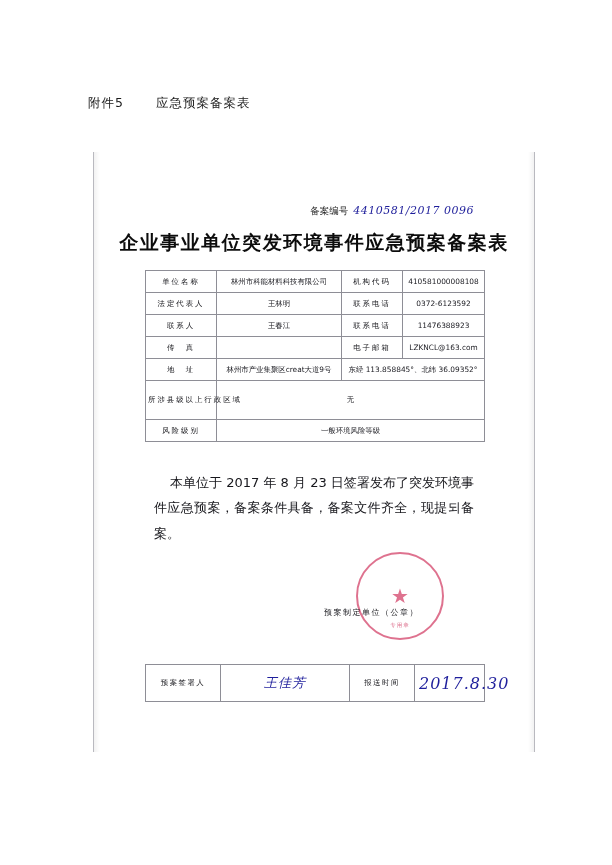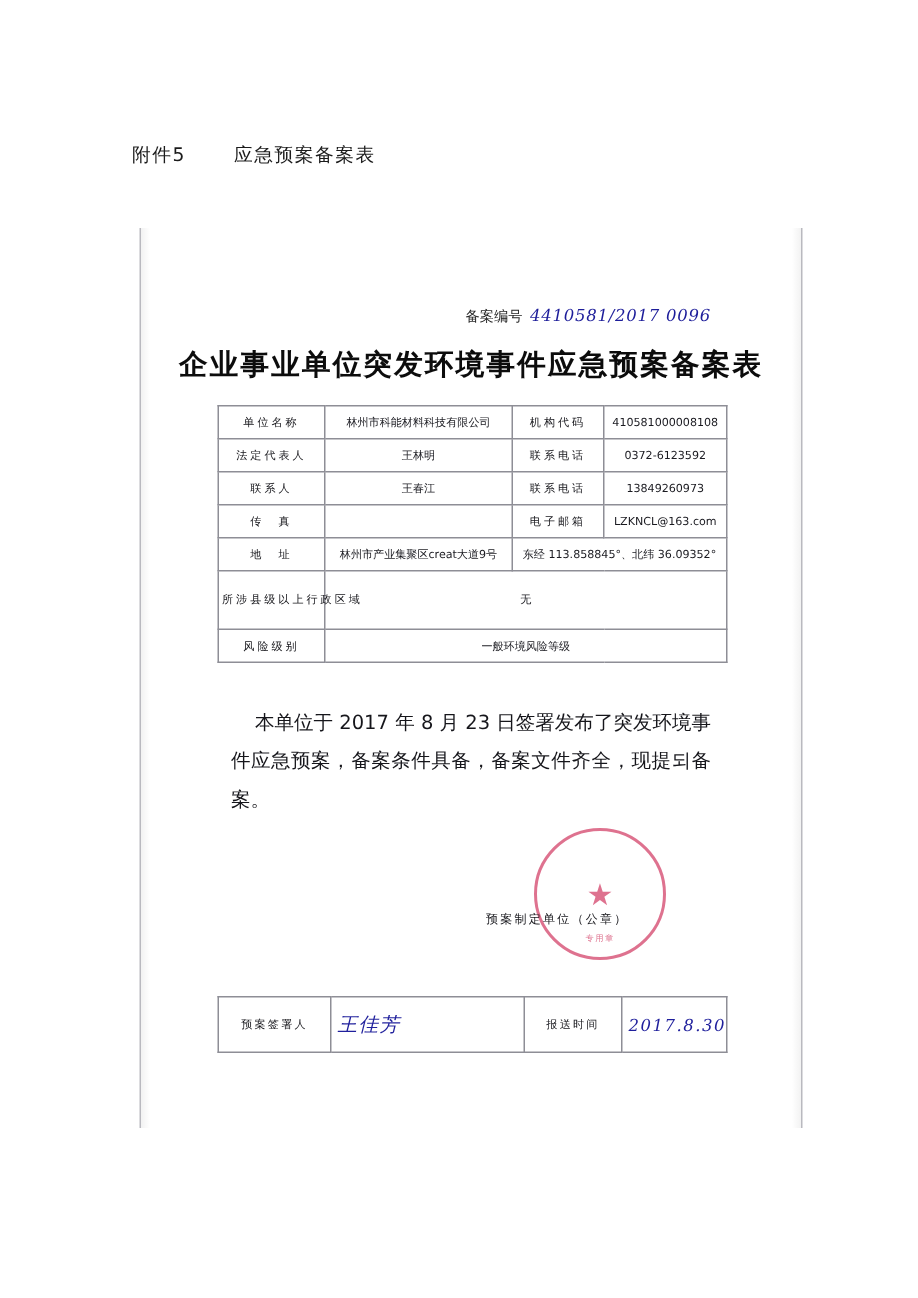--- a/index.html
+++ b/index.html
@@ -172,31 +172,31 @@
     height: 30px;
     padding: 3px 4px;
     vertical-align: middle;
   }
   td.f-label {
     text-align: center;
     letter-spacing: 1.5px;
     white-space: nowrap;
   }
   td.f-val {
-    text-align: left;
+    text-align: center;
     padding-left: 10px;
   }
   .hand-blue {
     font-family: "DejaVu Serif", serif;
     font-style: italic;
     color: #1f1f9c;
     font-size: 13px;
     letter-spacing: 1px;
   }
-  .hand-blue.small { font-size: 11px; }
+  .hand-blue.small { font-size: 16px; }
 
   
   .edge-left, .edge-right {
     position: absolute;
     top: 0; bottom: 0;
     width: 6px;
     background: linear-gradient(to right, rgba(0,0,0,0.05), rgba(0,0,0,0));
   }
   .edge-left { left: 0; }
   .edge-right { right: 0; transform: scaleX(-1); }
@@ -234,21 +234,21 @@
       <tr>
         <td class="label">法定代表人</td>
         <td class="val">王林明</td>
         <td class="label">联系电话</td>
         <td class="val">0372-6123592</td>
       </tr>
       <tr>
         <td class="label">联系人</td>
         <td class="val">王春江</td>
         <td class="label">联系电话</td>
-        <td class="val">13849260973</td>
+        <td class="val">11476388923</td>
       </tr>
       <tr>
         <td class="label">传　真</td>
         <td class="val"></td>
         <td class="label">电子邮箱</td>
         <td class="val">LZKNCL@163.com</td>
       </tr>
       <tr>
         <td class="label">地　址</td>
         <td class="val">林州市产业集聚区creat大道9号</td>

